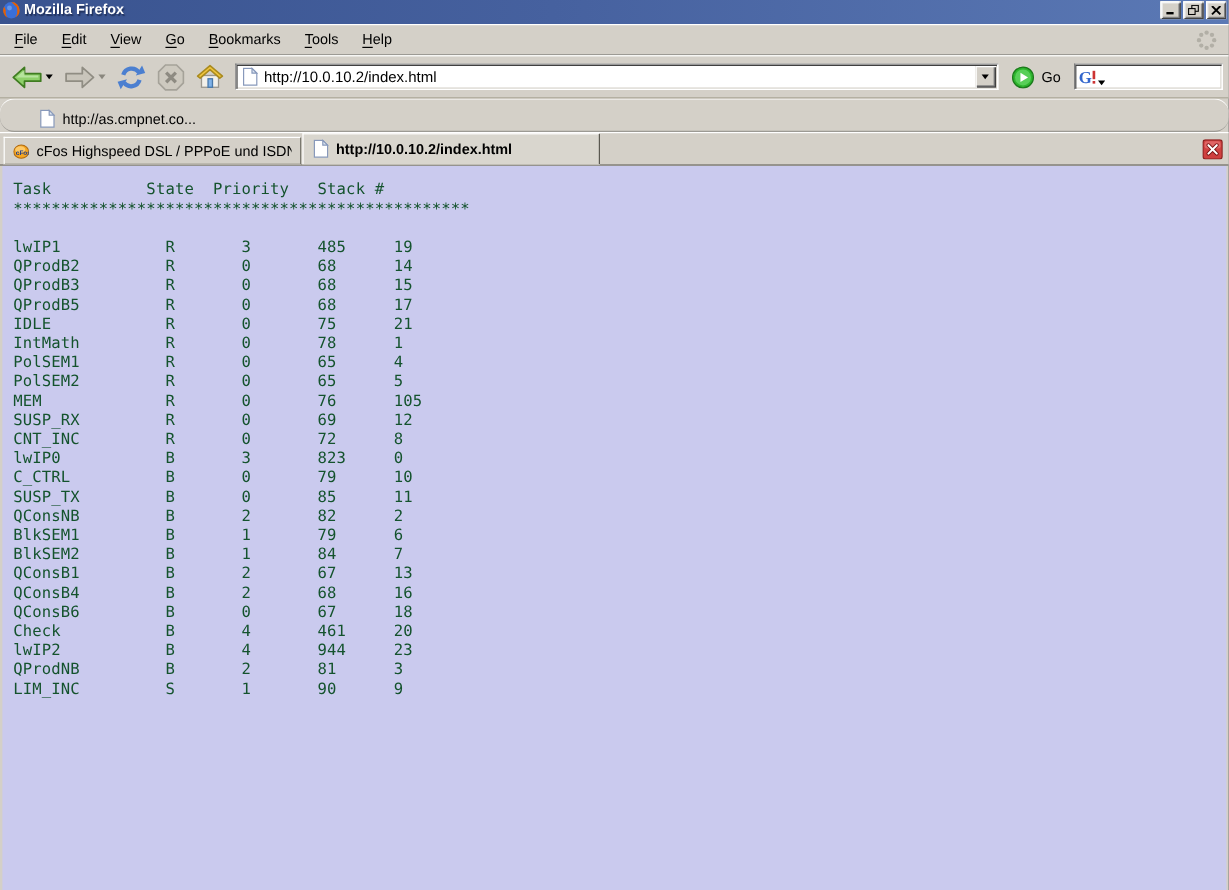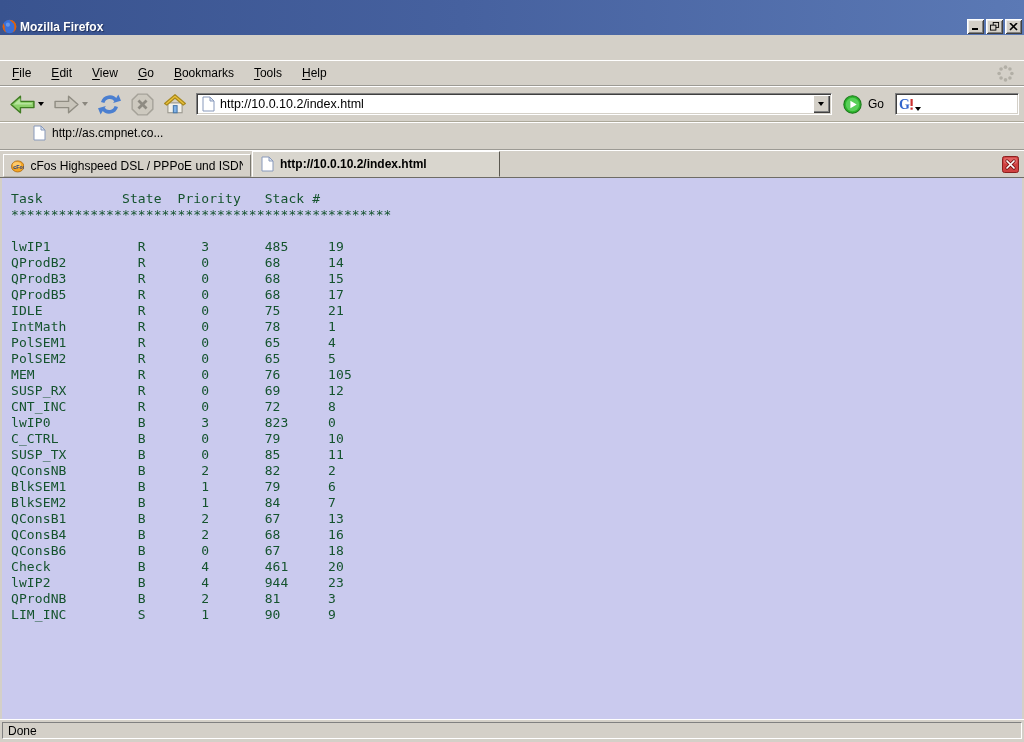--- a/index.html
+++ b/index.html
@@ -7,34 +7,34 @@
     width:1024px;height:742px;
     display:flex;flex-direction:column;
     background:#d4d0c8;
     font-family:"Liberation Sans",sans-serif;
     overflow:hidden;position:relative;
   }
   
   .titlebar{
     height:18px;flex:0 0 18px;
     background:linear-gradient(90deg,#39538f 0%,#46619f 45%,#5b79b5 100%);
-    display:flex;align-items:flex-end;padding:16px 2px 1px 2px;
+    display:flex;align-items:flex-start;padding:1px 2px 1px 2px;
   }
   .title-text{color:#fff;font-weight:bold;font-size:12px;margin-left:3px;flex:1;
     text-shadow:1px 1px 1px #20305a;}
   .win-btn{
     width:17px;height:15px;background:#d4d0c8;margin-left:2px;
     box-shadow:inset 1px 1px #ffffff,inset -1px -1px #404040,inset 2px 2px #ececec,inset -2px -2px #808080;
     display:flex;align-items:center;justify-content:center;cursor:default;
   }
   
   .menubar{
     height:26px;flex:0 0 26px;background:#d4d0c8;
     border-top:1px solid #fff;border-bottom:1px solid #9c9a94;
-    display:flex;align-items:center;padding:0 2px;box-sizing:border-box;margin-top:25px;
+    display:flex;align-items:center;padding:0 2px;box-sizing:border-box;
   }
   .menu-item{padding:4px 10px;font-size:12px;color:#000;}
   .menu-item u{text-underline-offset:2px;}
   .throbber{margin-left:auto;margin-right:8px;display:flex;align-items:center;}
   
   .navbar{
     height:36px;flex:0 0 36px;background:#d4d0c8;
     border-top:1px solid #fff;border-bottom:1px solid #aca899;
     display:flex;align-items:center;padding:0 5px;box-sizing:border-box;gap:1px;
   }
@@ -58,21 +58,21 @@
     border:1px solid;border-color:#808080 #fff #fff #808080;
     box-shadow:inset 1px 1px #404040,inset -1px -1px #d4d0c8;
     display:flex;align-items:center;padding:0 3px;box-sizing:border-box;gap:1px;
   }
   .search-caret{width:0;height:0;border-left:3px solid transparent;border-right:3px solid transparent;
     border-top:4px solid #000;align-self:flex-end;margin-bottom:3px;}
   
   .bookmarksbar{
     height:28px;flex:0 0 28px;background:#d4d0c8;
     border-top:1px solid #fff;border-bottom:1px solid #9c9a94;
-    display:flex;align-items:flex-start;padding-left:28px;box-sizing:border-box;
+    display:flex;align-items:flex-end;padding-left:28px;box-sizing:border-box;border-radius:12px;
   }
   .bookmark-item{display:flex;align-items:center;gap:6px;font-size:12px;color:#000;padding:2px 4px;}
   
   .tabbar{
     height:28px;flex:0 0 28px;background:#d4d0c8;
     border-top:1px solid #fff;border-bottom:1px solid #6e6c66;
     display:flex;align-items:flex-end;padding:0 3px;box-sizing:border-box;position:relative;
   }
   .tab{
     width:248px;height:23px;box-sizing:border-box;
@@ -292,17 +292,14 @@
 BlkSEM2         B       1       84      7
 QConsB1         B       2       67      13
 QConsB4         B       2       68      16
 QConsB6         B       0       67      18
 Check           B       4       461     20
 lwIP2           B       4       944     23
 QProdNB         B       2       81      3
 LIM_INC         S       1       90      9</pre>
   </div>
 
-  <div class="statusbar">
-    <div class="status-field">Done</div>
-  </div>
 
 </div>
 
 </body></html>

